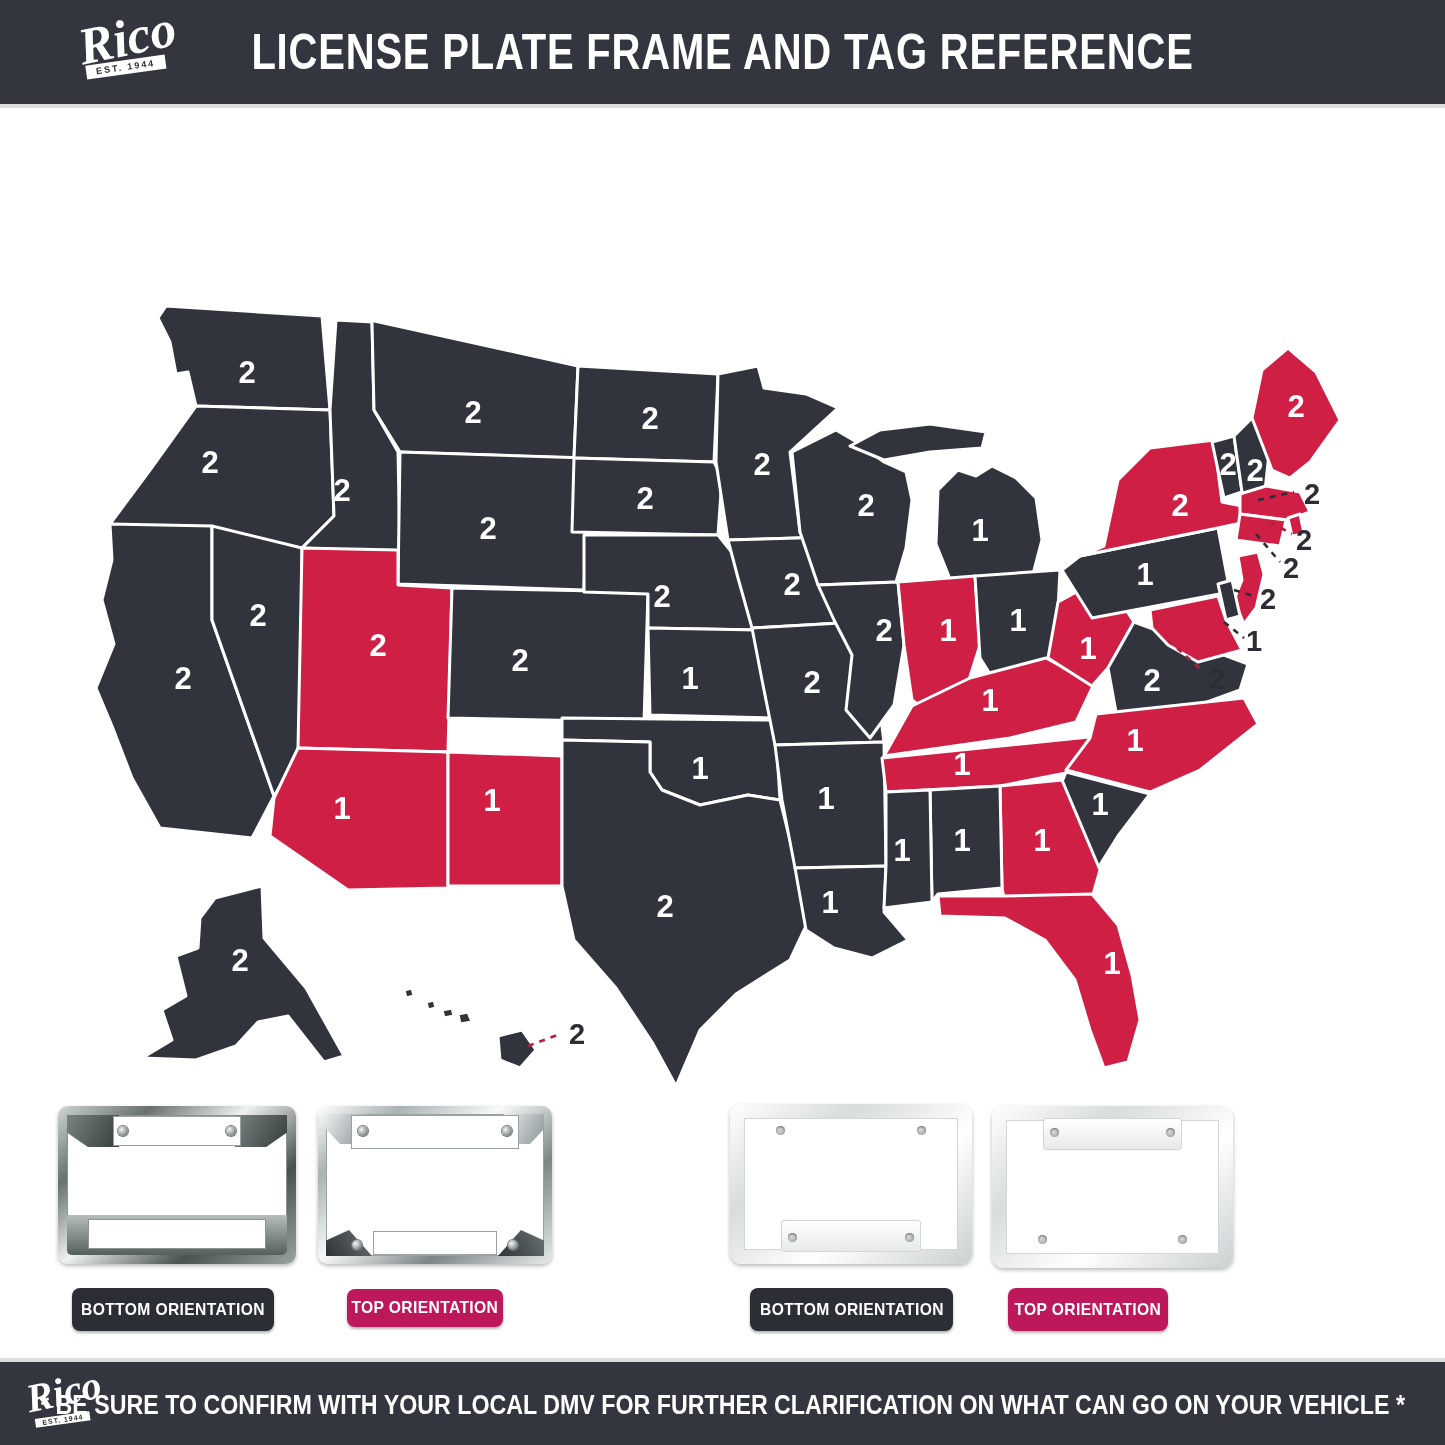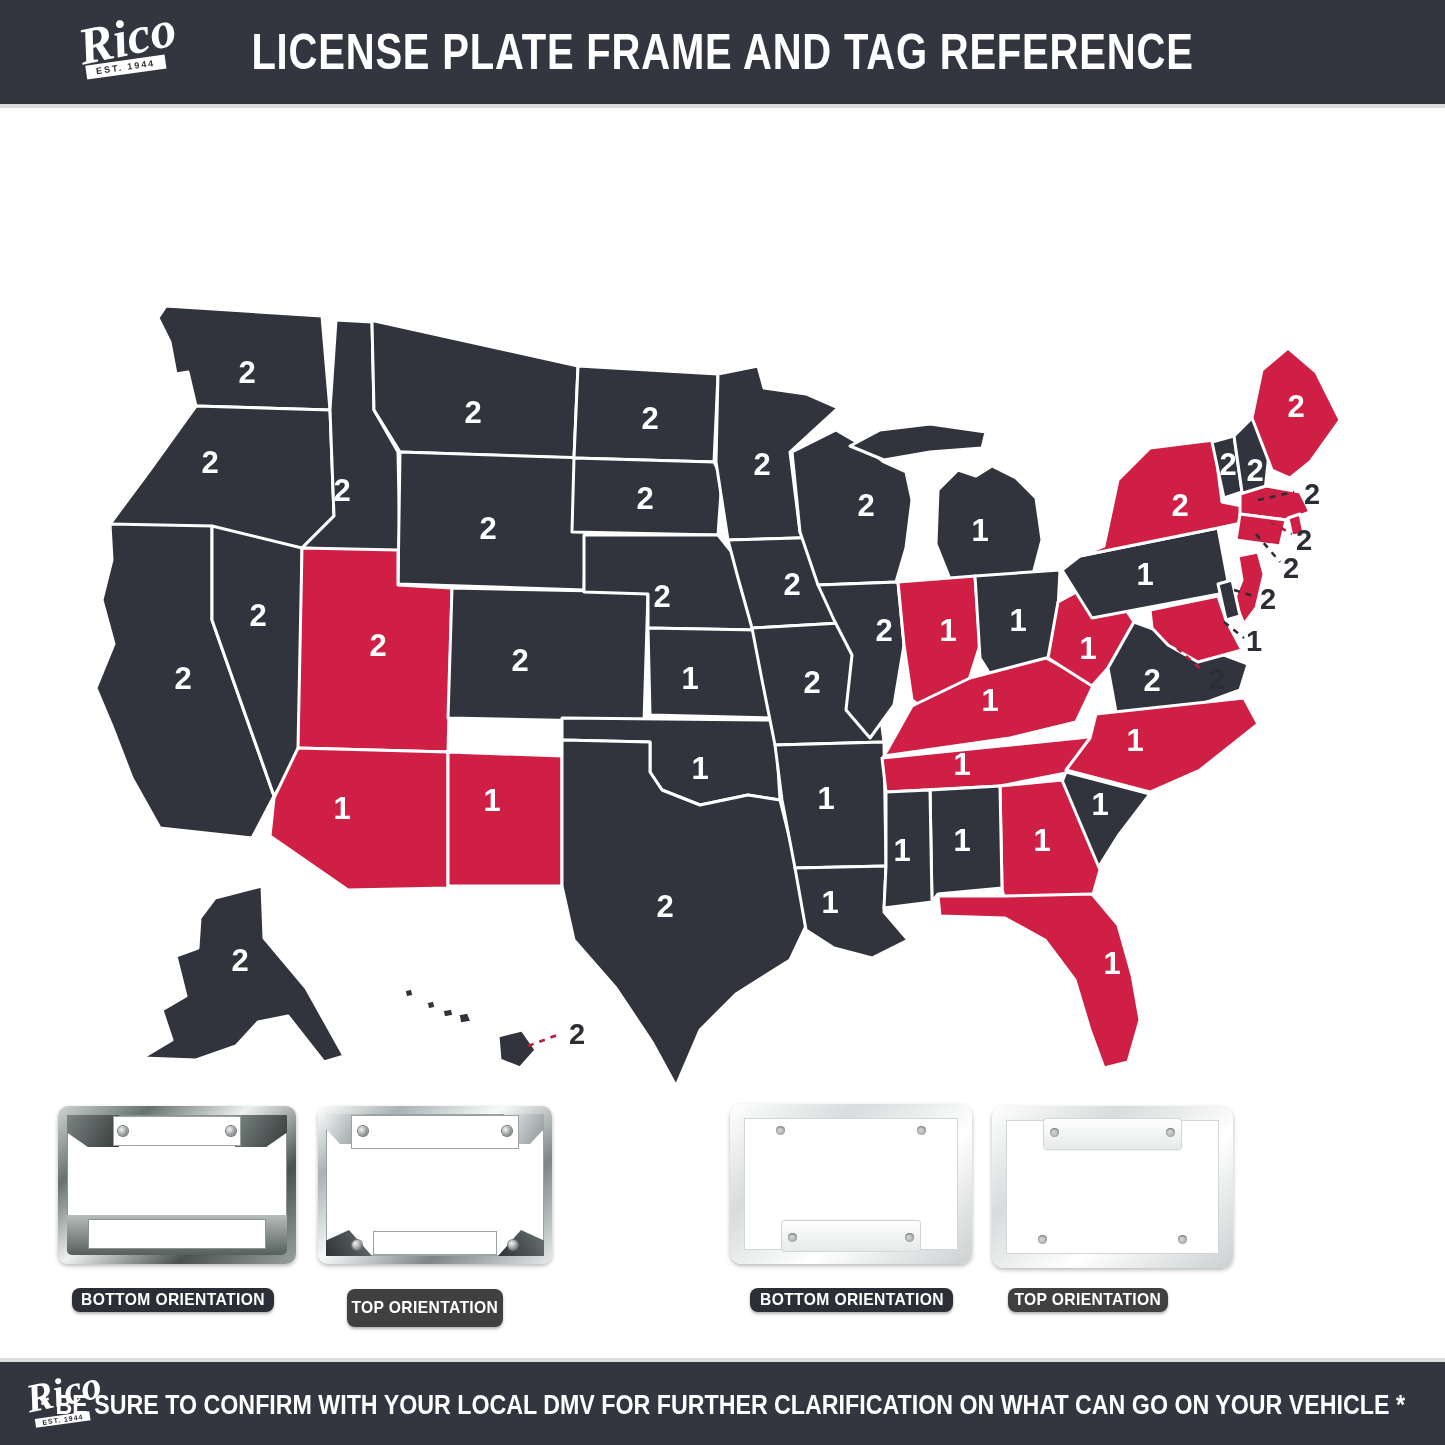--- a/index.html
+++ b/index.html
@@ -77,25 +77,25 @@
   .f3,.f4{background:linear-gradient(140deg,#ffffff,#d8dcdc 30%,#ffffff 62%,#cbd0d0 100%);border-radius:12px;}
   .f3{left:730px;top:1104px;width:242px;height:160px;}
   .f4{left:992px;top:1106px;width:241px;height:162px;}
   .f3 .f-inner,.f4 .f-inner{left:14px;right:14px;top:14px;bottom:14px;box-shadow:inset 0 0 0 1px #d2d6d6;}
   .f3 .bottom-tab{position:absolute;left:52px;right:52px;bottom:13px;height:30px;border-radius:3px;
       background:linear-gradient(180deg,#ffffff,#e7eaea);box-shadow:0 0 0 1px #d2d6d6,0 -1px 2px rgba(0,0,0,.12);}
   .f4 .top-tab{position:absolute;left:52px;right:52px;top:13px;height:30px;border-radius:3px;
       background:linear-gradient(180deg,#ffffff,#e7eaea);box-shadow:0 0 0 1px #d2d6d6,0 1px 2px rgba(0,0,0,.12);}
 
   
-  .pill{position:absolute;height:24px;border-radius:8px;display:flex;align-items:center;justify-content:center;
+  .pill{position:absolute;height:43px;border-radius:8px;display:flex;align-items:center;justify-content:center;
         color:#fff;font-weight:700;font-size:17px;letter-spacing:.4px;box-shadow:0 2px 3px rgba(0,0,0,.3);}
   .pill span{transform:scaleX(.92);white-space:nowrap;}
   .pill-dark{background:#2b2e35;}
-  .pill-red{background:#404040;}
+  .pill-red{background:#be185d;}
   .p1{left:72px;top:1288px;width:202px;}
   .p2{left:347px;top:1289px;width:156px;height:38px;}
   .p3{left:750px;top:1288px;width:203px;}
   .p4{left:1008px;top:1288px;width:160px;}
 
   
   .footer{position:absolute;left:0;top:1358px;width:1445px;height:87px;background:#33363e;
           border-top:4px solid #dcdcdc;display:flex;align-items:center;justify-content:center;}
   .footer-logo{position:absolute;left:26px;top:8px;text-align:center;}
   .footer-logo .logo-script{font-size:40px;line-height:44px;}

